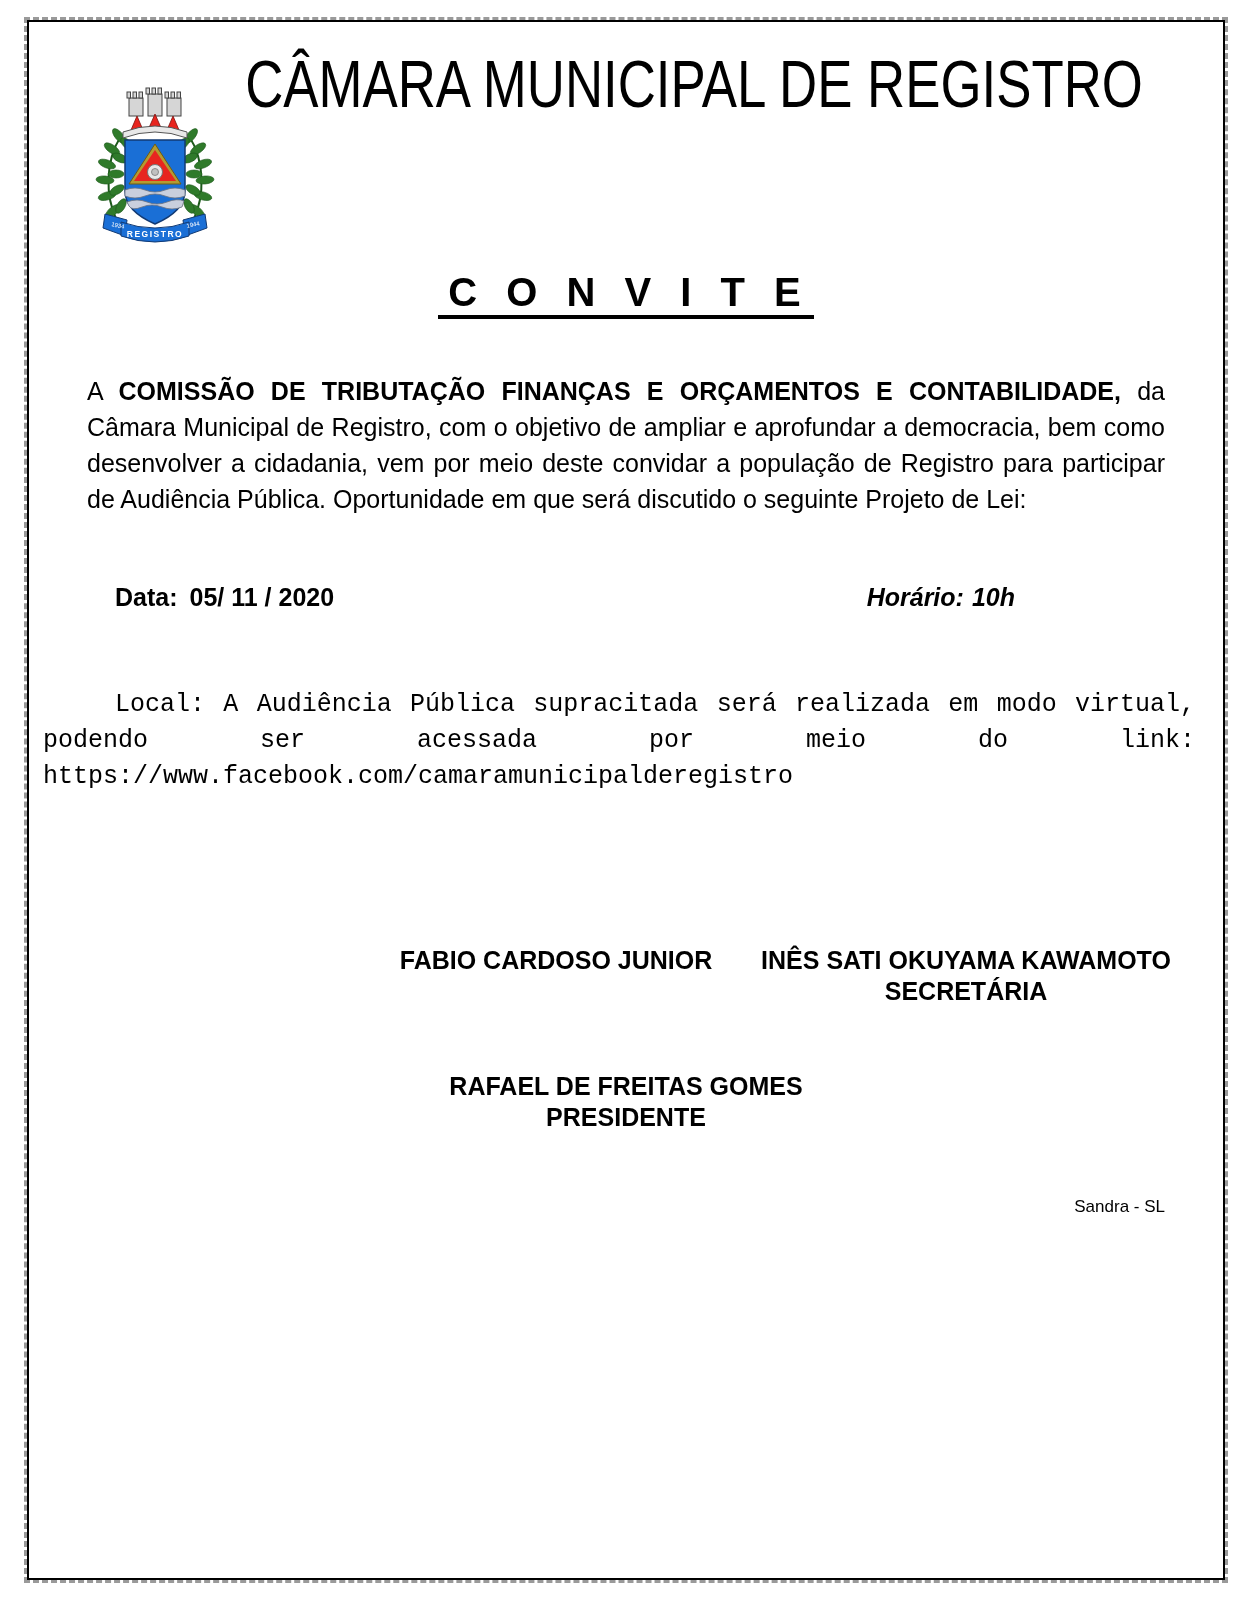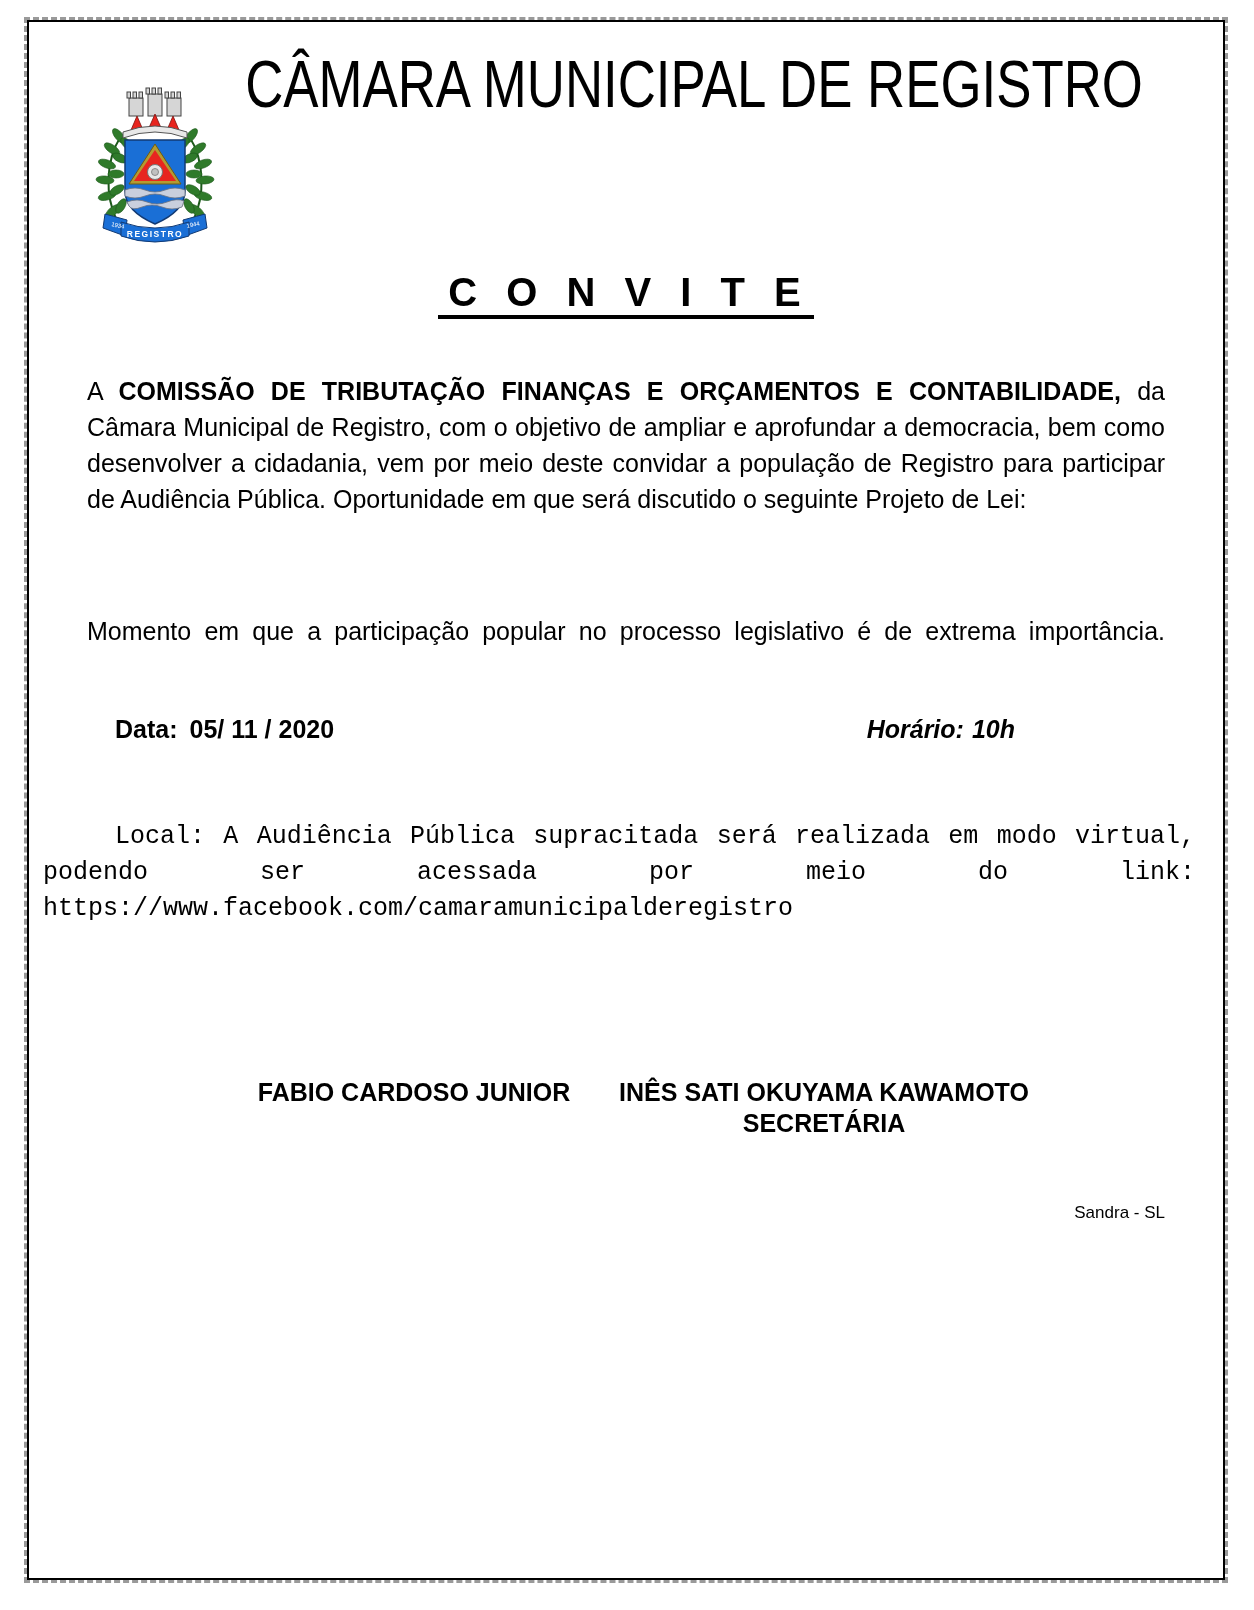--- a/index.html
+++ b/index.html
@@ -97,21 +97,21 @@
     margin-top: 72px;
     margin-left: -44px;
     margin-right: -30px;
     text-indent: 72px;
     text-align: justify;
     font-family: Liberation Mono, monospace;
   }
   .sign-row {
     margin-top: 150px;
     display: flex;
-    justify-content: center;
+    justify-content: flex-end;
     font-weight: bold;
     line-height: 31px;
   }
   .sign-block { text-align: center; }
   .sign-left  { width: 370px; }
   .sign-right { width: 450px; margin-right: -26px; }
   .sign-center {
     margin-top: 64px;
     text-align: center;
     font-weight: bold;
@@ -213,21 +213,20 @@
       </div>
     </div>
 
     <div class="convite-wrap">
       <span class="convite-title">C O N V I T E</span>
     </div>
 
     <p class="para para-intro"><span>A </span><span class="b">COMISSÃO DE TRIBUTAÇÃO FINANÇAS E ORÇAMENTOS E CONTABILIDADE,</span><span> da Câmara Municipal de Registro, com o objetivo de ampliar e aprofundar a democracia, bem como desenvolver a cidadania, vem por meio deste convidar a população de Registro para participar de Audiência Pública. Oportunidade em que será discutido o seguinte Projeto de Lei:</span></p>
 
 
-    <p class="para-momento">Momento em que a participação popular no processo legislativo é de extrema importância.</p>
 
     <div class="schedule-row">
       <div class="schedule-date">
         <span>Data:</span><span class="sched-value">05/ 11 / 2020</span>
       </div>
       <div class="schedule-time">
         <span>Horário:</span><span class="sched-value-time">10h</span>
       </div>
     </div>
 
@@ -236,17 +235,21 @@
     <div class="sign-row">
       <div class="sign-block sign-left">
         <div>FABIO CARDOSO JUNIOR</div>
       </div>
       <div class="sign-block sign-right">
         <div>INÊS SATI OKUYAMA KAWAMOTO</div>
         <div>SECRETÁRIA</div>
       </div>
     </div>
 
+    <div class="sign-center">
+      <div>RAFAEL DE FREITAS GOMES</div>
+      <div>PRESIDENTE</div>
+    </div>
 
     <div class="footer-initials">Sandra - SL</div>
 
   </div>
 </div>
 
 </body></html>

